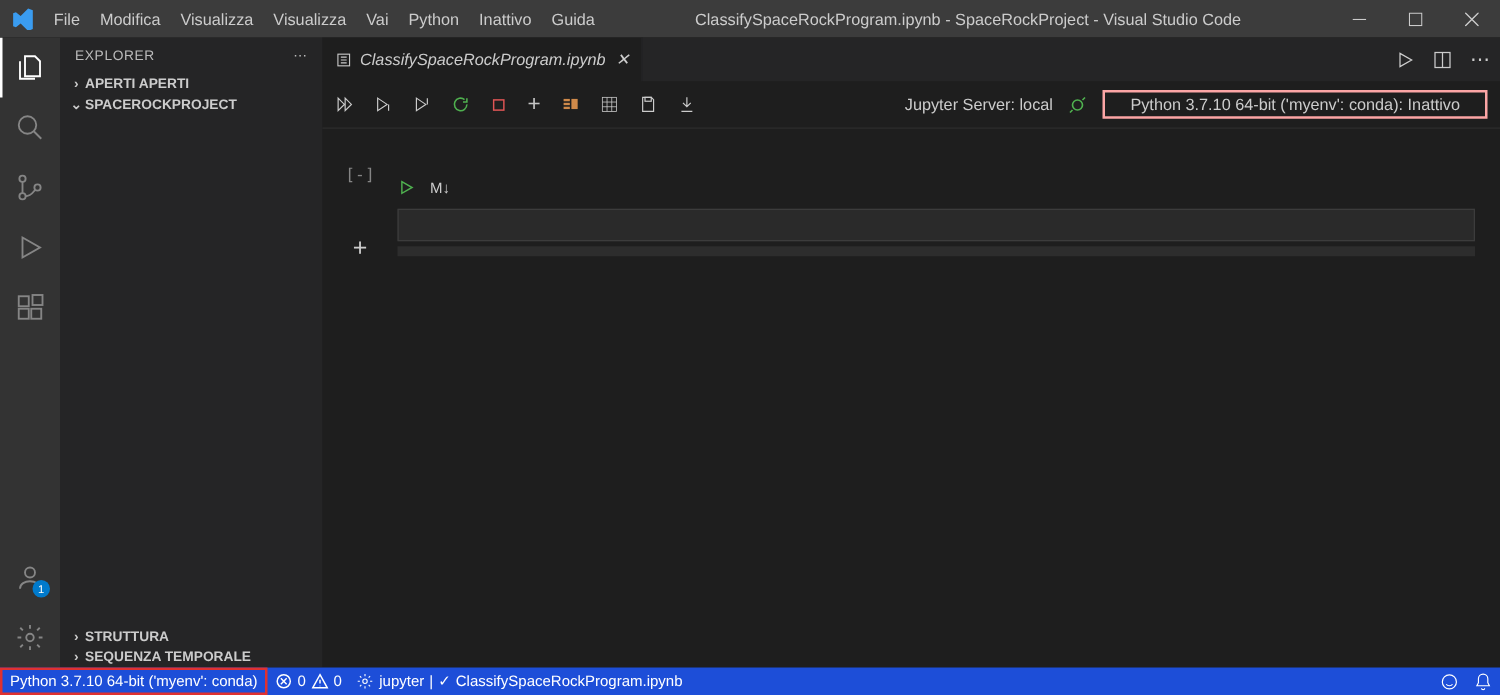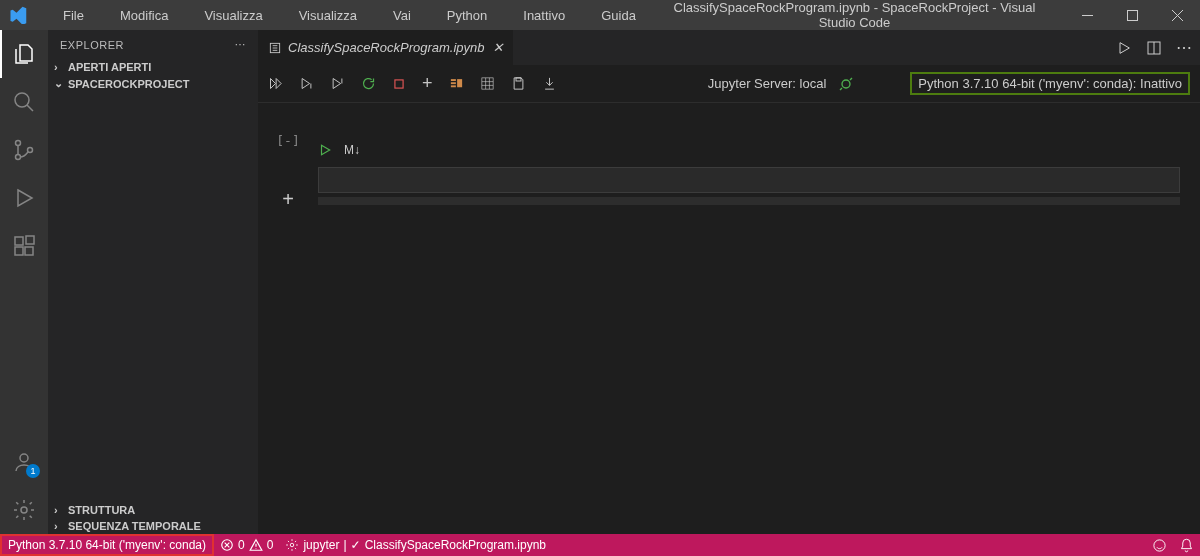--- a/index.html
+++ b/index.html
@@ -1,50 +1,50 @@
 <!DOCTYPE html>
 <html><head>
 <meta charset="utf-8">
 <style>
 * { margin: 0; padding: 0; box-sizing: border-box; font-family: "Segoe UI", sans-serif; }
 body { width: 1200px; height: 556px; background: #1e1e1e; color: #cccccc; overflow: hidden; display: flex; flex-direction: column; }
-.titlebar { height: 30px; background: #3c3c3c; display: flex; align-items: center; font-size: 13px; color: #cccccc; gap: 20px; }
+.titlebar { height: 30px; background: #3c3c3c; display: flex; align-items: center; font-size: 13px; color: #cccccc; }
 .titlebar .logo { width: 35px; display: flex; justify-content: center; }
 .menu-item { padding: 0 8px; height: 30px; display: flex; align-items: center; cursor: pointer; }
 .titlebar .title { flex: 1; text-align: center; color: #cccccc; }
 .win-controls { display: flex; }
 .win-btn { width: 45px; height: 30px; display: flex; align-items: center; justify-content: center; cursor: pointer; }
 .main { flex: 1; display: flex; overflow: hidden; }
 .activitybar { width: 48px; background: #333333; display: flex; flex-direction: column; align-items: center; }
 .act-icon { width: 48px; height: 48px; display: flex; align-items: center; justify-content: center; cursor: pointer; color: #858585; position: relative; }
 .act-icon.active { color: #ffffff; }
 .act-icon.active::before { content: ""; position: absolute; left: 0; top: 0; bottom: 0; width: 2px; background: #fff; }
 .act-spacer { flex: 1; }
-.sidebar { width: 210px; background: #252526; display: flex; flex-direction: column; font-size: 13px; }
+.sidebar { width: 210px; background: #252526; display: flex; flex-direction: column; font-size: 13px; text-align: center; }
 .sidebar-header { display: flex; align-items: center; justify-content: space-between; padding: 8px 12px; font-size: 11px; letter-spacing: 0.5px; color: #bbbbbb; }
 .section-header { display: flex; align-items: center; padding: 2px 6px; font-size: 11px; font-weight: bold; cursor: pointer; }
 .section-header .chev { width: 14px; }
 .tree-item { display: flex; align-items: center; padding: 2px 6px 2px 22px; cursor: pointer; font-size: 13px; }
 .editor { flex: 1; display: flex; flex-direction: column; background: #1e1e1e; }
 .tabbar { height: 35px; background: #252526; display: flex; align-items: stretch; }
 .tab { display: flex; align-items: center; padding: 0 10px; background: #1e1e1e; border-right: 1px solid #252526; font-size: 13px; font-style: italic; cursor: pointer; }
 .tab .close { margin-left: 8px; cursor: pointer; }
 .tabbar-actions { margin-left: auto; display: flex; align-items: center; padding-right: 8px; gap: 14px; color: #cccccc; }
 .nb-toolbar { height: 38px; display: flex; align-items: center; padding: 0 10px; gap: 18px; border-bottom: 1px solid #2d2d2d; font-size: 13px; }
 .nb-toolbar .left-icons { display: flex; gap: 16px; align-items: center; color: #c5c5c5; }
 .nb-toolbar .right { margin-left: auto; display: flex; align-items: center; gap: 12px; }
-.kernel-box { border: 2px solid #4d7c0f; padding: 2px 6px; margin-left: 44px; }
+.kernel-box { border: 2px solid #fca5a5; padding: 2px 20px; }
 .nb-area { flex: 1; display: flex; padding-top: 30px; }
 .nb-gutter { width: 60px; display: flex; flex-direction: column; align-items: center; gap: 40px; color: #858585; }
 .cell-col { flex: 1; padding-right: 20px; }
 .cell-row { display: flex; align-items: center; gap: 12px; height: 34px; }
 .cell-input { flex: 1; height: 26px; background: #2a2a2a; border: 1px solid #3c3c3c; }
 .cell-spacer { height: 8px; background: #2d2d2d; margin-top: 4px; }
 .bottom-sections { margin-top: auto; }
-.statusbar { height: 22px; background: #be185d; display: flex; align-items: center; font-size: 12px; color: #ffffff; }
+.statusbar { height: 22px; background: #1d4ed8; display: flex; align-items: center; font-size: 12px; color: #ffffff; }
 .status-item { padding: 0 6px; height: 22px; display: flex; align-items: center; gap: 4px; cursor: pointer; }
 .status-highlight { border: 2px solid #e03131; }
 svg { display: block; }
 .badge { position: absolute; bottom: 8px; right: 8px; background: #007acc; color: #fff; border-radius: 8px; font-size: 9px; min-width: 14px; height: 14px; display: flex; align-items: center; justify-content: center; }
 .ic { font-family: "Segoe UI Symbol", sans-serif; }
 </style>
 </head>
 <body>
 
 <div class="titlebar">

